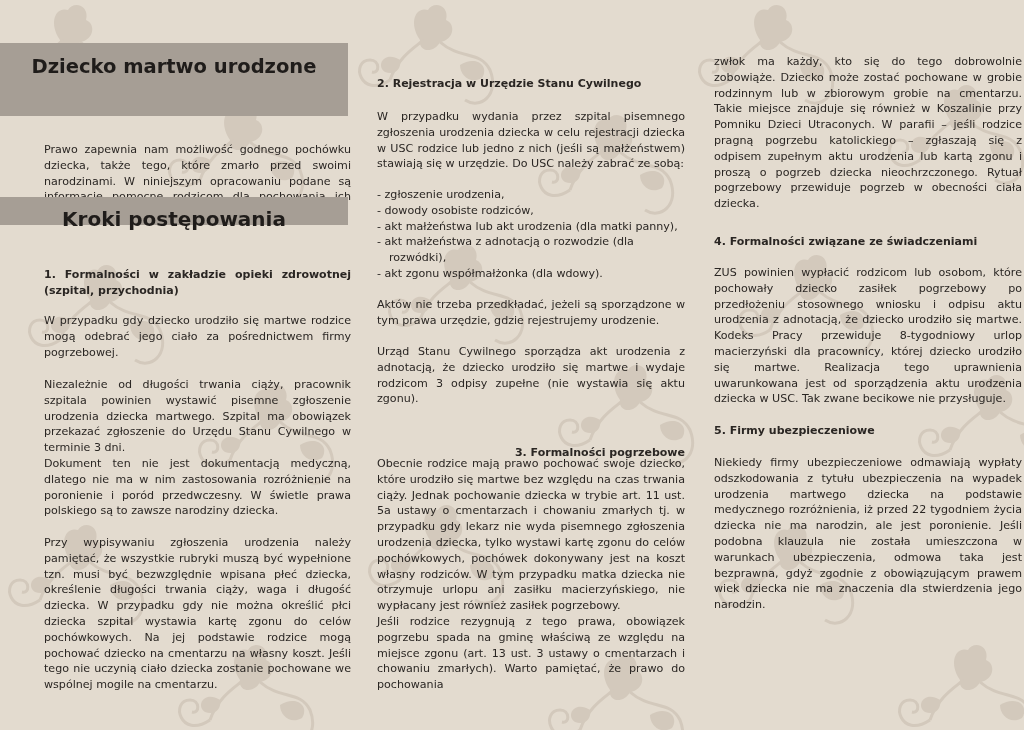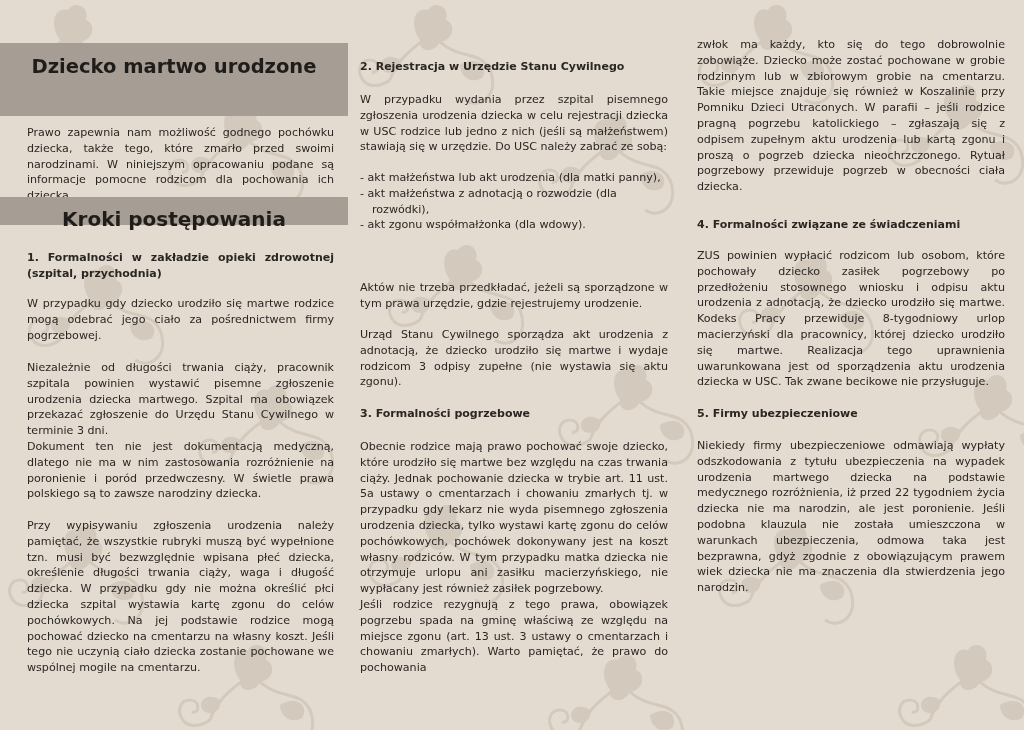--- a/index.html
+++ b/index.html
@@ -15,21 +15,21 @@
   .col2 { left:360px; width:308px; }
   .col3 { left:697px; width:308px; }
   .band {
     background:#a69e95;
     color:#1f1c1a;
     text-align:center;
     font-weight:bold;
   }
   .band1 { position:absolute; top:43px; left:0; width:348px; height:73px; font-size:19.5px; line-height:26px; padding-top:11px; box-sizing:border-box; }
   .band2 { position:absolute; top:197px; left:0; width:348px; height:28px; font-size:20px; line-height:44px; }
-  p, .h, ul { margin:0; font-size:11.1px; line-height:15.8px; }
+  p, .h, ul { margin:17px; font-size:11.1px; line-height:15.8px; }
   p { text-align:justify; }
   .h { font-weight:bold; font-size:11px; }
   .blk { position:absolute; left:27px; width:307px; }
   .c2 { position:absolute; left:0; width:308px; }
   .c3 { position:absolute; left:0; width:308px; }
   ul { list-style:none; padding:0; }
   ul li { padding-left:12px; text-indent:-12px; }
 </style>
 </head>
 <body>
@@ -75,27 +75,29 @@
   <p class="blk" style="top:296px;">W przypadku gdy dziecko urodziło się martwe rodzice mogą odebrać jego ciało za pośrednictwem firmy pogrzebowej.</p>
   <p class="blk" style="top:360px;">Niezależnie od długości trwania ciąży, pracownik szpitala powinien wystawić pisemne zgłoszenie urodzenia dziecka martwego. Szpital ma obowiązek przekazać zgłoszenie do Urzędu Stanu Cywilnego w terminie 3 dni.</p>
   <p class="blk" style="top:439px;">Dokument ten nie jest dokumentacją medyczną, dlatego nie ma w nim zastosowania rozróżnienie na poronienie i poród przedwczesny. W świetle prawa polskiego są to zawsze narodziny dziecka.</p>
   <p class="blk" style="top:518px;">Przy wypisywaniu zgłoszenia urodzenia należy pamiętać, że wszystkie rubryki muszą być wypełnione tzn. musi być bezwzględnie wpisana płeć dziecka, określenie długości trwania ciąży, waga i długość dziecka. W przypadku gdy nie można określić płci dziecka szpital wystawia kartę zgonu do celów pochówkowych. Na jej podstawie rodzice mogą pochować dziecko na cmentarzu na własny koszt. Jeśli tego nie uczynią ciało dziecka zostanie pochowane we wspólnej mogile na cmentarzu.</p>
 </div>
 
 <div class="col col2">
   <div class="h c2" style="top:59px;">2. Rejestracja w Urzędzie Stanu Cywilnego</div>
   <p class="c2" style="top:92px;">W przypadku wydania przez szpital pisemnego zgłoszenia urodzenia dziecka w celu rejestracji dziecka w USC rodzice lub jedno z nich (jeśli są małżeństwem) stawiają się w urzędzie. Do USC należy zabrać ze sobą:</p>
   <ul class="c2" style="top:170px;">
+    <li>- zgłoszenie urodzenia,</li>
+    <li>- dowody osobiste rodziców,</li>
     <li>- akt małżeństwa lub akt urodzenia (dla matki panny),</li>
     <li>- akt małżeństwa z adnotacją o rozwodzie (dla rozwódki),</li>
     <li>- akt zgonu współmałżonka (dla wdowy).</li>
   </ul>
   <p class="c2" style="top:280px;">Aktów nie trzeba przedkładać, jeżeli są sporządzone w tym prawa urzędzie, gdzie rejestrujemy urodzenie.</p>
   <p class="c2" style="top:327px;">Urząd Stanu Cywilnego sporządza akt urodzenia z adnotacją, że dziecko urodziło się martwe i wydaje rodzicom 3 odpisy zupełne (nie wystawia się aktu zgonu).</p>
-  <div class="h c2" style="top:406px;">3. Formalności pogrzebowe</div>
+  <div class="h c2" style="top:428px;text-align:right;">3. Formalności pogrzebowe</div>
   <p class="c2" style="top:439px;">Obecnie rodzice mają prawo pochować swoje dziecko, które urodziło się martwe bez względu na czas trwania ciąży. Jednak pochowanie dziecka w trybie art. 11 ust. 5a ustawy o cmentarzach i chowaniu zmarłych tj. w przypadku gdy lekarz nie wyda pisemnego zgłoszenia urodzenia dziecka, tylko wystawi kartę zgonu do celów pochówkowych, pochówek dokonywany jest na koszt własny rodziców. W tym przypadku matka dziecka nie otrzymuje urlopu ani zasiłku macierzyńskiego, nie wypłacany jest również zasiłek pogrzebowy.</p>
   <p class="c2" style="top:597px;">Jeśli rodzice rezygnują z tego prawa, obowiązek pogrzebu spada na gminę właściwą ze względu na miejsce zgonu (art. 13 ust. 3 ustawy o cmentarzach i chowaniu zmarłych). Warto pamiętać, że prawo do pochowania</p>
 </div>
 
 <div class="col col3">
   <p class="c3" style="top:37px;">zwłok ma każdy, kto się do tego dobrowolnie zobowiąże. Dziecko może zostać pochowane w grobie rodzinnym lub w zbiorowym grobie na cmentarzu. Takie miejsce znajduje się również w Koszalinie przy Pomniku Dzieci Utraconych. W parafii – jeśli rodzice pragną pogrzebu katolickiego – zgłaszają się z odpisem zupełnym aktu urodzenia lub kartą zgonu i proszą o pogrzeb dziecka nieochrzczonego. Rytuał pogrzebowy przewiduje pogrzeb w obecności ciała dziecka.</p>
   <div class="h c3" style="top:217px;">4. Formalności związane ze świadczeniami</div>
   <p class="c3" style="top:248px;">ZUS powinien wypłacić rodzicom lub osobom, które pochowały dziecko zasiłek pogrzebowy po przedłożeniu stosownego wniosku i odpisu aktu urodzenia z adnotacją, że dziecko urodziło się martwe. Kodeks Pracy przewiduje 8-tygodniowy urlop macierzyński dla pracownicy, której dziecko urodziło się martwe. Realizacja tego uprawnienia uwarunkowana jest od sporządzenia aktu urodzenia dziecka w USC. Tak zwane becikowe nie przysługuje.</p>
   <div class="h c3" style="top:406px;">5. Firmy ubezpieczeniowe</div>
   <p class="c3" style="top:438px;">Niekiedy firmy ubezpieczeniowe odmawiają wypłaty odszkodowania z tytułu ubezpieczenia na wypadek urodzenia martwego dziecka na podstawie medycznego rozróżnienia, iż przed 22 tygodniem życia dziecka nie ma narodzin, ale jest poronienie. Jeśli podobna klauzula nie została umieszczona w warunkach ubezpieczenia, odmowa taka jest bezprawna, gdyż zgodnie z obowiązującym prawem wiek dziecka nie ma znaczenia dla stwierdzenia jego narodzin.</p>

